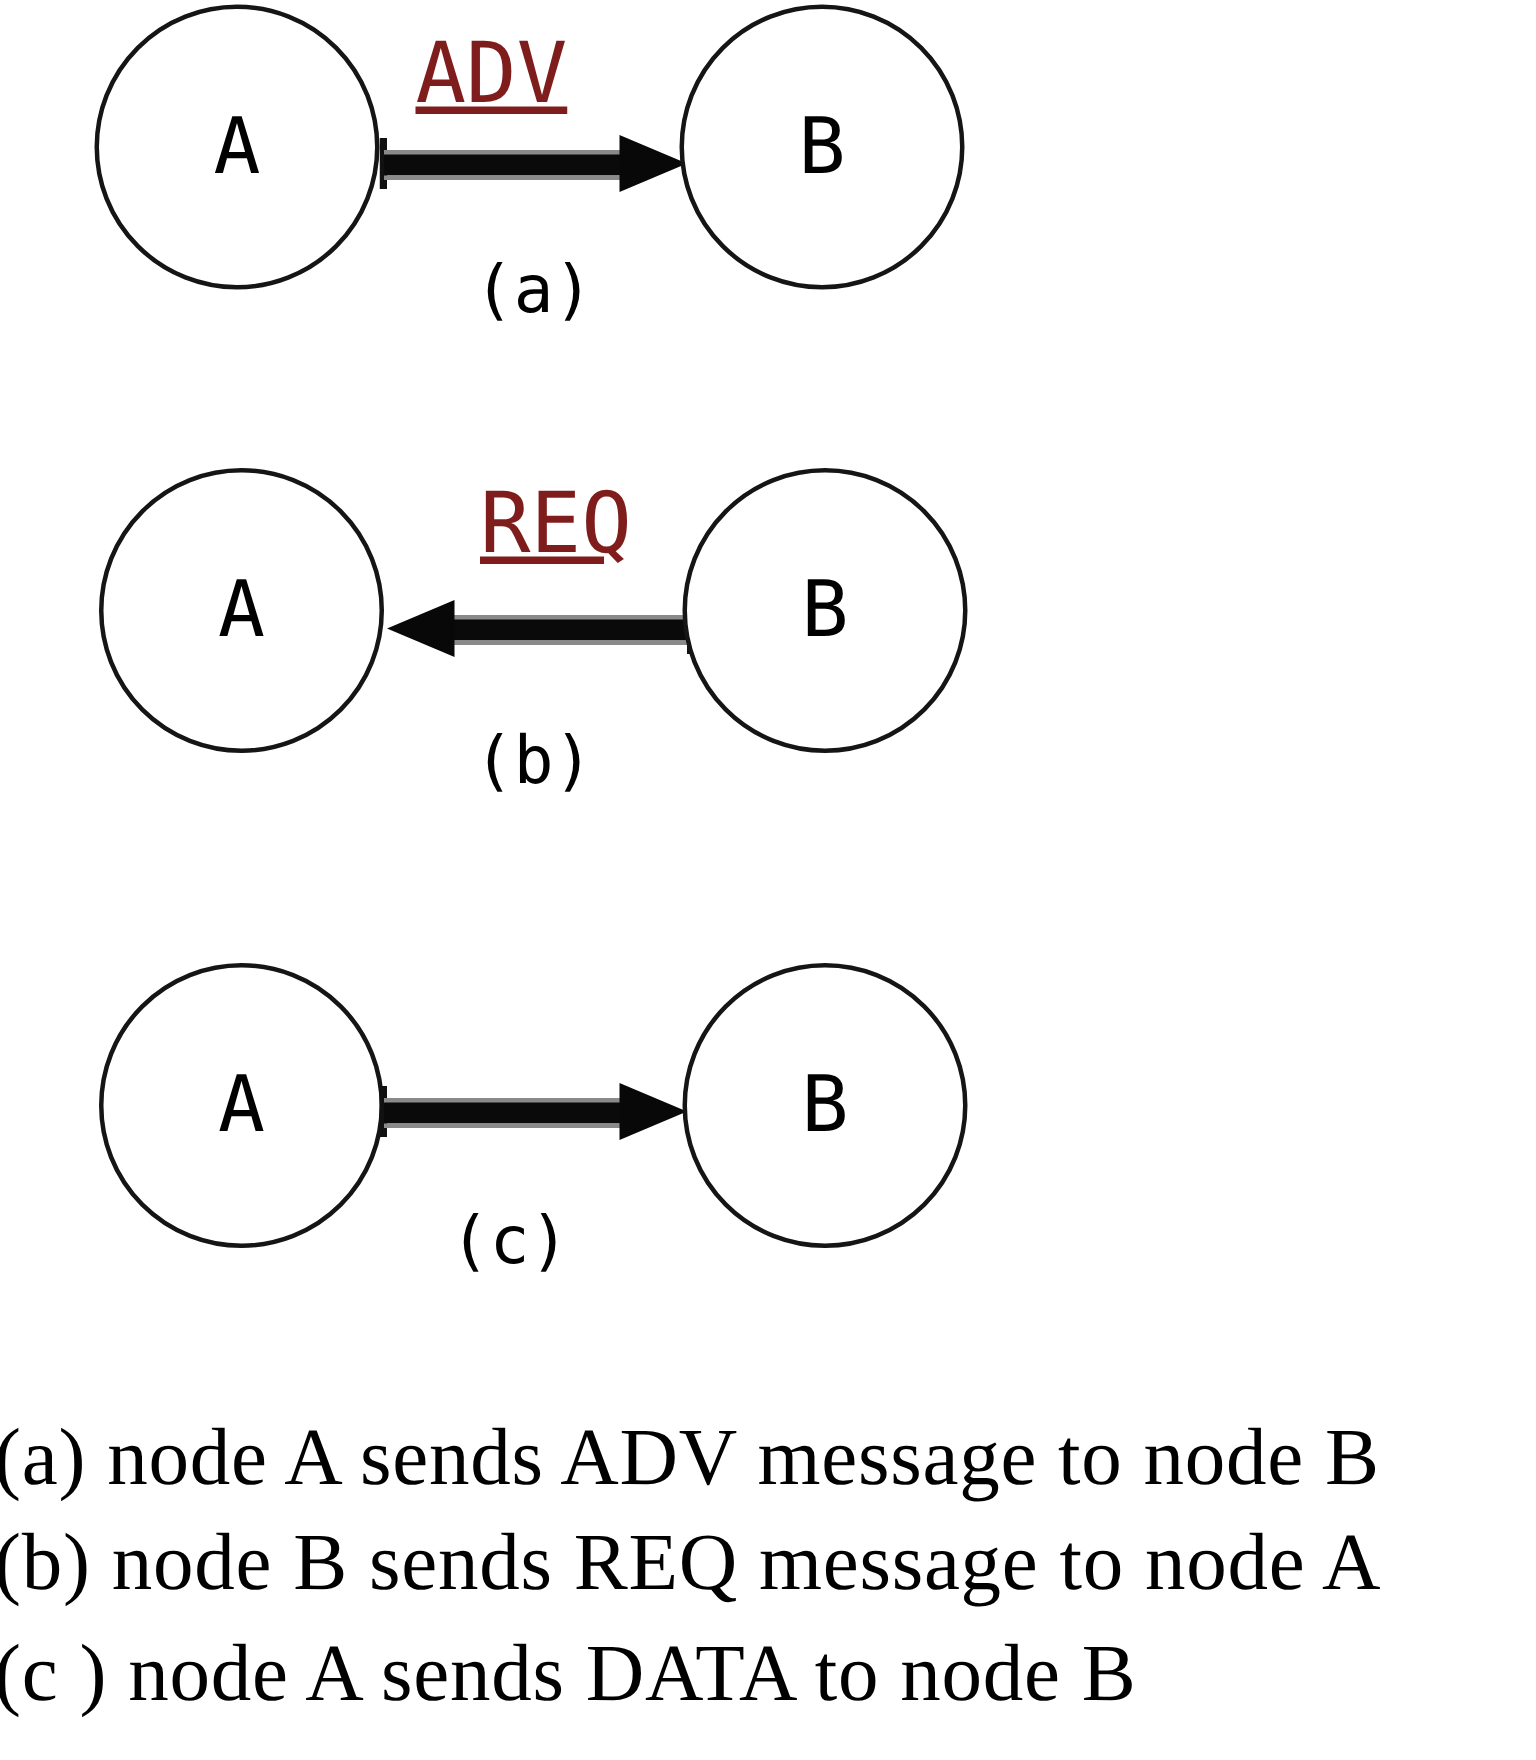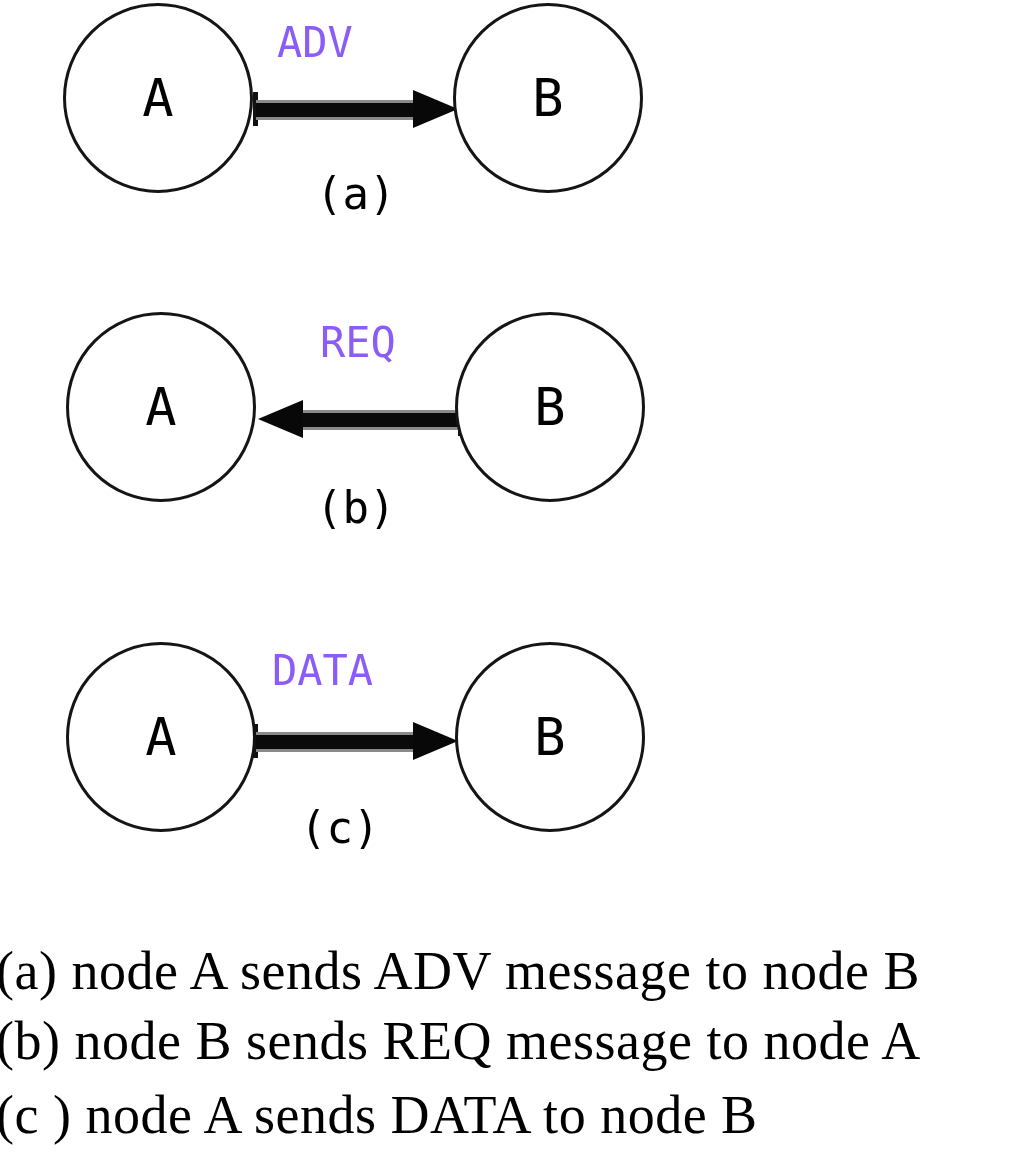--- a/index.html
+++ b/index.html
@@ -53,24 +53,25 @@
     font-family: "DejaVu Sans Mono", monospace;
     font-size: 52px;
     line-height: 1;
     color: #000000;
     letter-spacing: 0;
   }
 
   .msg-label {
     position: absolute;
     font-family: "DejaVu Sans Mono", monospace;
-    font-size: 42px;
+    font-size: 56px;
     line-height: 1;
-    color: #8b5cf6;
+    color: #7f1d1d;
     white-space: nowrap;
+    text-decoration: underline;
   }
 
   .panel-tag {
     position: absolute;
     font-family: "DejaVu Sans Mono", monospace;
     font-size: 44px;
     line-height: 1;
     color: #000000;
     white-space: nowrap;
   }
@@ -154,21 +155,20 @@
 
     <div class="panel-tag" style="left:316px; top:186px;">(b)</div>
   </div>
 
   <div class="panel" style="top:628px; height:250px;">
 
     <div class="node" style="left:66px; top:14px;">
       <span class="node-label">A</span>
     </div>
 
-    <div class="msg-label" style="left:272px; top:22px;">DATA</div>
 
     <div class="arrow" style="left:253px; top:90px; width:206px;">
       <svg width="206" height="46" viewBox="0 0 206 46">
         <rect x="0" y="6" width="5" height="34" fill="#111111"></rect>
         <rect x="3" y="16" width="166" height="15" fill="#0a0a0a"></rect>
         <rect x="3" y="14" width="166" height="3" fill="#8a8a8a"></rect>
         <rect x="3" y="31" width="166" height="3" fill="#8a8a8a"></rect>
         <polygon points="160,4 205,23 160,42" fill="#080808"></polygon>
       </svg>
     </div>

